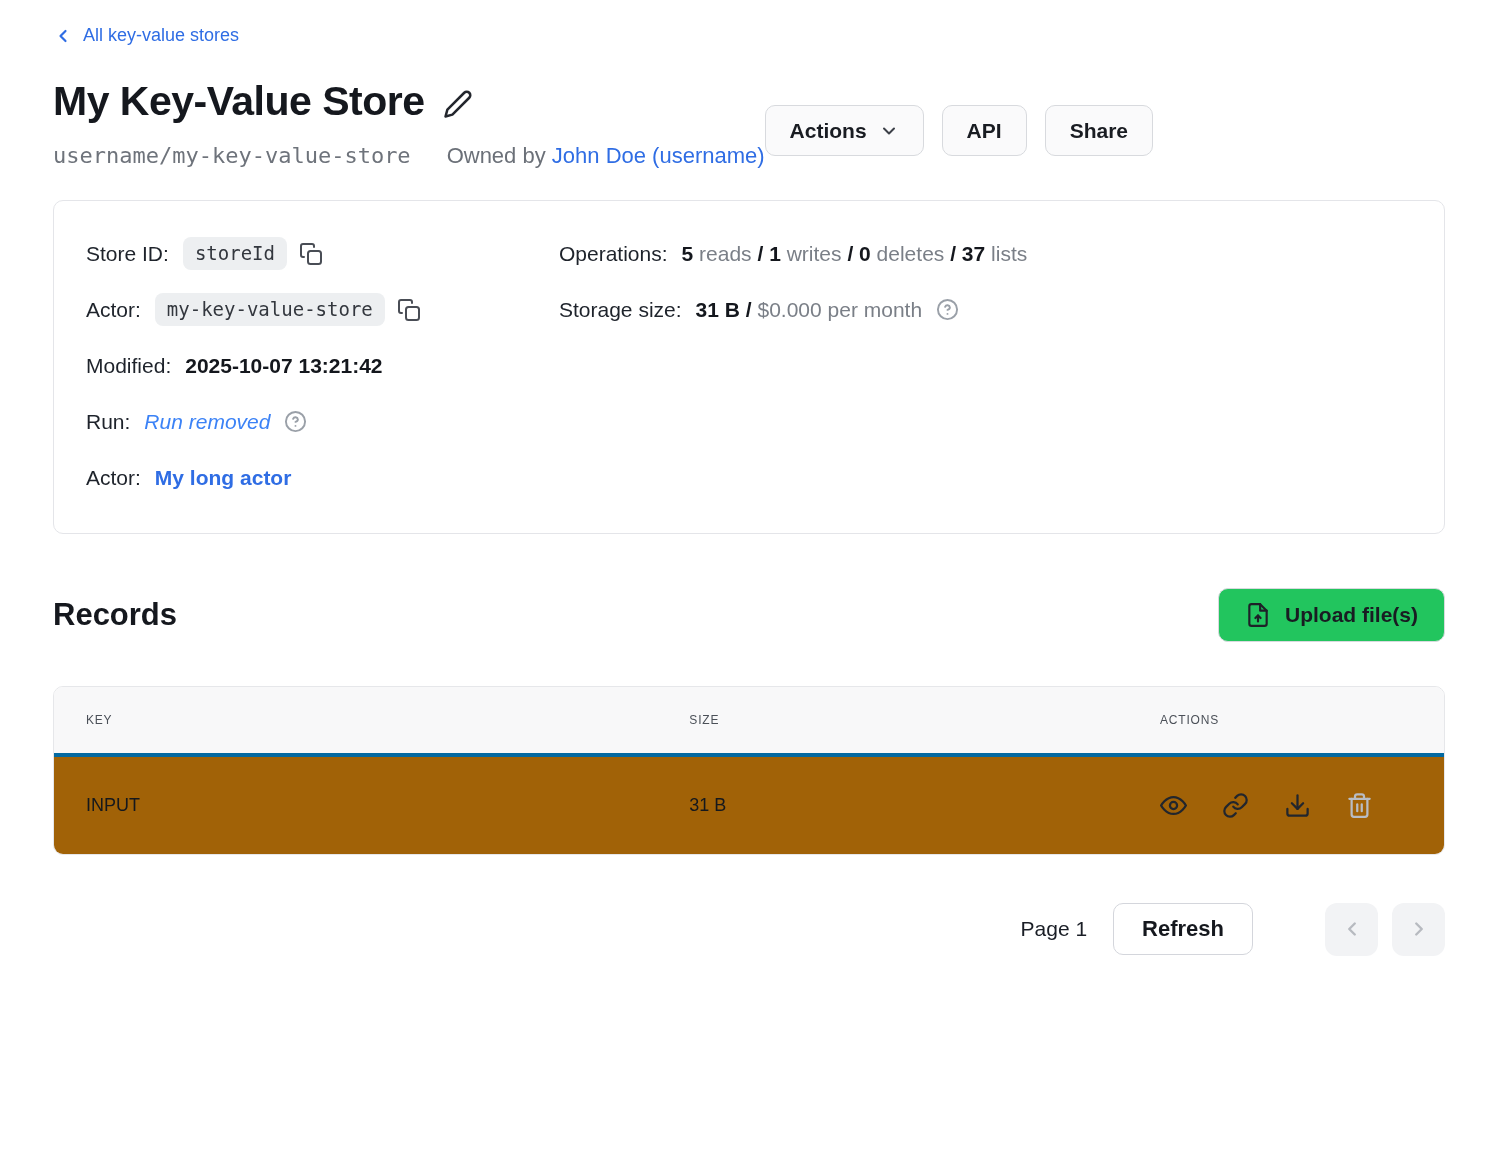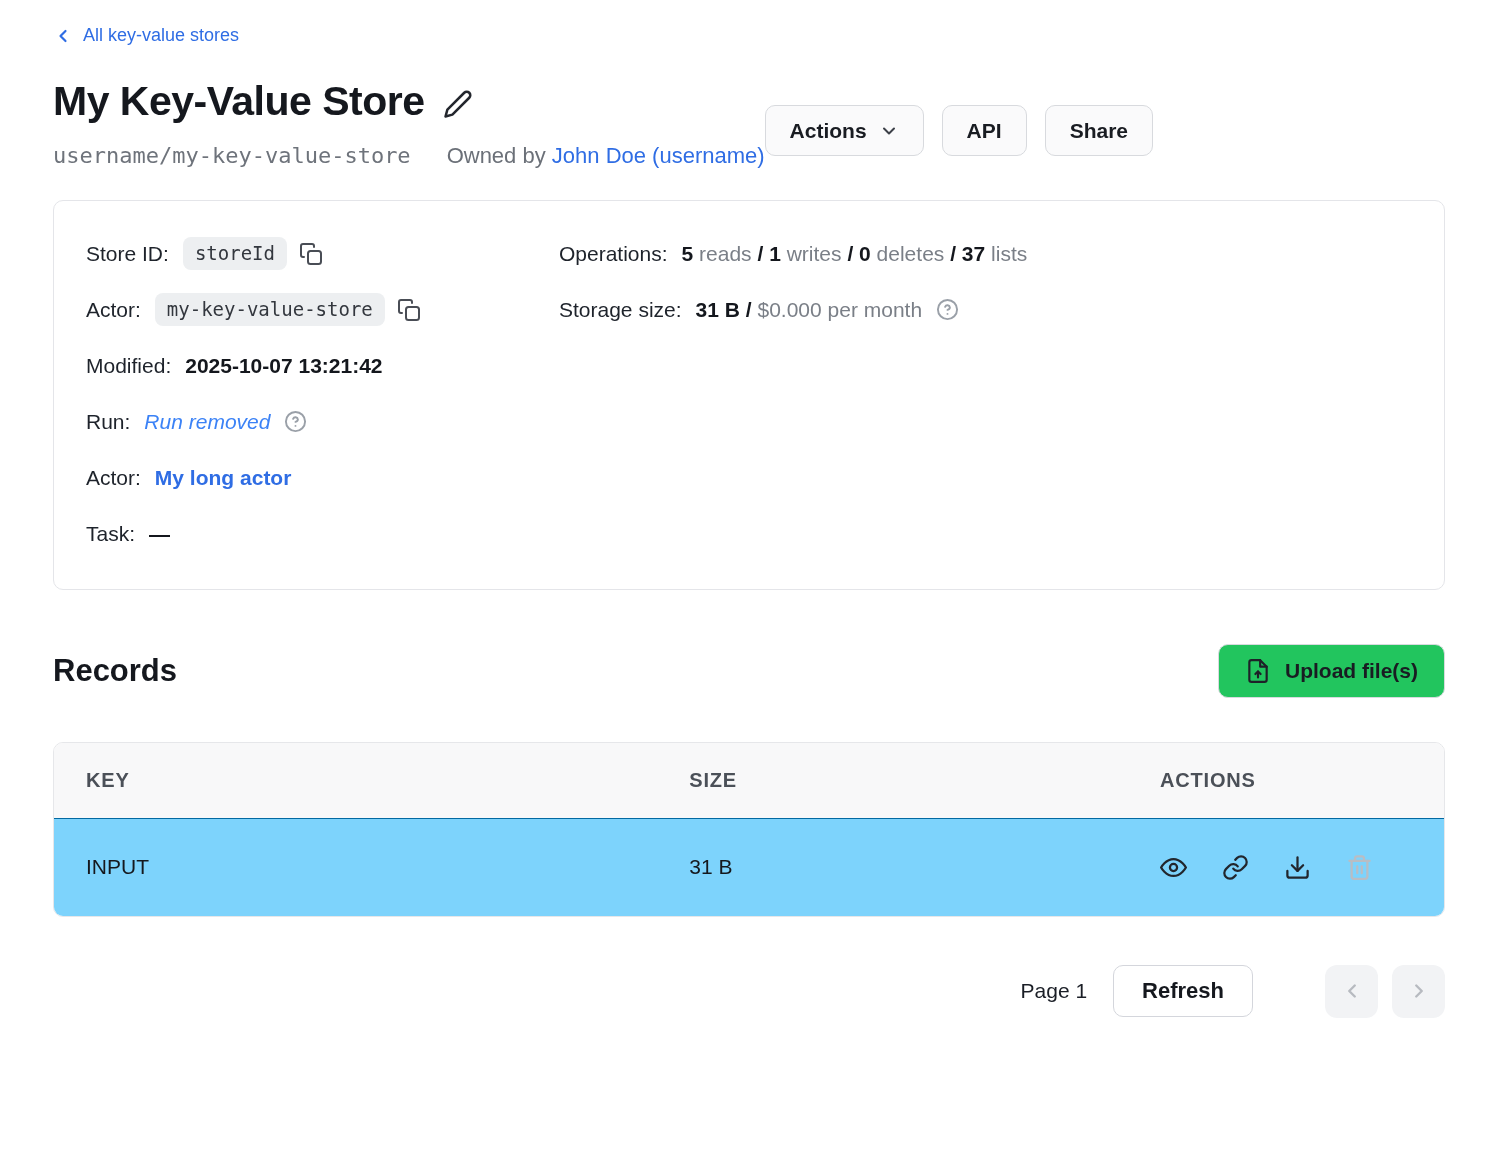--- a/index.html
+++ b/index.html
@@ -69,28 +69,28 @@
     background: #22c55e; border: 1px solid #d8dade; border-radius: 10px;
     font-size: 21px; font-weight: 600; color: #191c22;
     padding: 13px 26px; cursor: pointer;
   }
   .upload-btn .icon { color: #1e2128; }
 
   
   .records-table { margin-top: 44px; border: 1px solid #e6e7ea; border-radius: 10px; overflow: hidden; }
   .t-head {
     display: grid; grid-template-columns: 45.5% 35.5% 19%;
-    background: #f8f8f9; border-bottom: 1px solid #0369a1;
-    padding: 26px 32px; font-size: 20px; font-weight: 700;
+    background: #f8f8f9; border-bottom: 4px solid #0369a1;
+    padding: 26px 32px; font-size: 12px; font-weight: 400;
     color: #4b5058; letter-spacing: 0.8px;
   }
   .t-row {
     display: grid; grid-template-columns: 45.5% 35.5% 19%;
     padding: 0 32px; height: 97px; align-items: center;
-    font-size: 21px; color: #15181d; background: #7dd3fc;
+    font-size: 18px; color: #15181d; background: #a16207;
   }
   .row-actions { display: flex; align-items: center; gap: 35px; }
   .action-icon { color: #22262d; cursor: pointer; }
   .action-icon.disabled { color: #b9bdc4; }
 
   
   .pagination { display: flex; align-items: center; justify-content: flex-end; margin-top: 48px; }
   .page-label { font-size: 21px; color: #1a1e26; margin-right: 26px; }
   .refresh-btn {
     background: #ffffff; border: 1px solid #d4d6dc; border-radius: 10px;
@@ -188,24 +188,20 @@
         <svg width="23" height="23" viewBox="0 0 24 24" fill="none" stroke="currentColor" stroke-width="2" stroke-linecap="round" stroke-linejoin="round">
             <circle cx="12" cy="12" r="10"></circle>
             <path d="M9.5 9.2a2.6 2.6 0 0 1 5 .8c0 1.7-2.5 2.4-2.5 2.4"></path>
             <line x1="12" y1="16.6" x2="12.01" y2="16.6"></line>
           </svg>
       </span>
     </div>
     <div class="detail-row">
       <span class="detail-label">Actor:</span>
       <span class="link-strong">My long actor</span>
-    </div>
-    <div class="detail-row">
-      <span class="detail-label">Task:</span>
-      <span class="detail-value-bold">—</span>
     </div>
   </div>
   <div>
     <div class="detail-row">
       <span class="detail-label">Operations:</span>
       <span>
         <span class="ops-num">5</span>
         <span class="ops-word">reads</span>
         <span class="ops-sep">/</span>
         <span class="ops-num">1</span>

